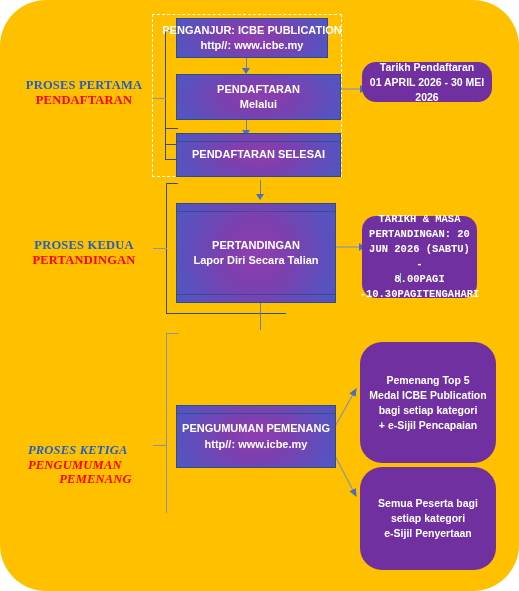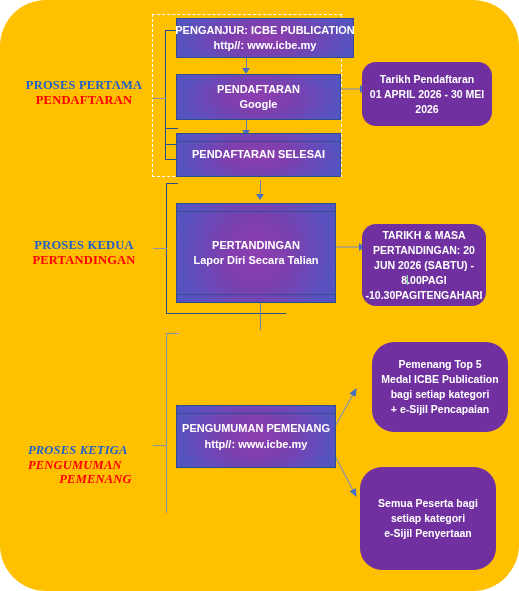--- a/index.html
+++ b/index.html
@@ -123,35 +123,35 @@
 
   <div class="vline" style="left:246px;top:57px;height:14px;"></div>
   <div class="arr-d" style="left:242px;top:68px;"></div>
 
   <div class="vline" style="left:246px;top:120px;height:14px;"></div>
   <div class="arr-d" style="left:242px;top:130px;"></div>
 
   <div class="hline tan" style="left:334px;top:88px;width:28px;"></div>
   <div class="arr-r" style="left:360px;top:85px;"></div>
 
-  <div class="gbox" style="left:176px;top:18px;width:178px;height:40px;">
+  <div class="gbox" style="left:176px;top:18px;width:152px;height:40px;">
     <span class="ln">PENGANJUR: ICBE PUBLICATION</span>
     <span class="ln">http//: www.icbe.my</span>
   </div>
 
   <div class="gbox" style="left:176px;top:74px;width:165px;height:46px;">
     <span class="ln">PENDAFTARAN</span>
-    <span class="ln">Google</span>
+    <span class="ln">Melalui</span>
   </div>
 
   <div class="gbox lip" style="left:176px;top:133px;width:165px;height:44px;">
     <span class="ln">PENDAFTARAN SELESAI</span>
   </div>
 
-  <div class="pbox" style="left:362px;top:62px;width:130px;height:64px;">
+  <div class="pbox" style="left:362px;top:62px;width:130px;height:40px;">
     <span class="ln">Tarikh Pendaftaran</span>
     <span class="ln">01 APRIL 2026 - 30 MEI 2026</span>
   </div>
 
   <div class="vline dk" style="left:166px;top:183px;height:131px;"></div>
   <div class="hline dk" style="left:166px;top:183px;width:12px;"></div>
   <div class="hline dk" style="left:166px;top:313px;width:120px;"></div>
   <div class="hline lt" style="left:153px;top:248px;width:14px;"></div>
 
   <div class="vline" style="left:260px;top:180px;height:18px;"></div>
@@ -160,21 +160,21 @@
   <div class="vline" style="left:260px;top:302px;height:28px;"></div>
 
   <div class="hline tan" style="left:335px;top:246px;width:27px;"></div>
   <div class="arr-r" style="left:359px;top:243px;"></div>
 
   <div class="gbox lip lipb" style="left:176px;top:203px;width:160px;height:100px;">
     <span class="ln">PERTANDINGAN</span>
     <span class="ln">Lapor Diri Secara Talian</span>
   </div>
 
-  <div class="pbox" style="left:362px;top:224px;width:124px;height:82px;">
+  <div class="pbox" style="left:362px;top:216px;width:115px;height:82px;font-family:Liberation Mono, monospace;">
     <span class="ln">TARIKH &amp; MASA</span>
     <span class="ln">PERTANDINGAN:   20</span>
     <span class="ln">JUN 2026 (SABTU) -</span>
     <span class="ln"><span>8</span><span class="caret"></span><span>.00PAGI</span></span>
     <span class="ln">-10.30PAGITENGAHARI</span>
   </div>
 
   <div class="vline lt" style="left:166px;top:333px;height:154px;"></div>
   <div class="hline lt" style="left:166px;top:333px;width:13px;"></div>
   <div class="hline lt" style="left:153px;top:445px;width:14px;"></div>
@@ -188,21 +188,21 @@
     </defs>
     <line x1="333" y1="430" x2="356" y2="389" stroke="#8A93A8" stroke-width="1.2" marker-end="url(#ah)"></line>
     <line x1="333" y1="452" x2="356" y2="496" stroke="#8A93A8" stroke-width="1.2" marker-end="url(#ah)"></line>
   </svg>
 
   <div class="gbox lip" style="left:176px;top:405px;width:160px;height:63px;">
     <span class="ln">PENGUMUMAN PEMENANG</span>
     <span class="ln">http//: www.icbe.my</span>
   </div>
 
-  <div class="pbox big" style="left:372px;top:342px;width:136px;height:90px;">
+  <div class="pbox big" style="left:360px;top:342px;width:136px;height:121px;">
     <span class="ln">Pemenang Top 5</span>
     <span class="ln">Medal ICBE Publication</span>
     <span class="ln">bagi setiap kategori</span>
     <span class="ln">+ e-Sijil Pencapaian</span>
   </div>
 
   <div class="pbox big" style="left:360px;top:467px;width:136px;height:103px;">
     <span class="ln">Semua Peserta bagi</span>
     <span class="ln">setiap kategori</span>
     <span class="ln">e-Sijil Penyertaan</span>

